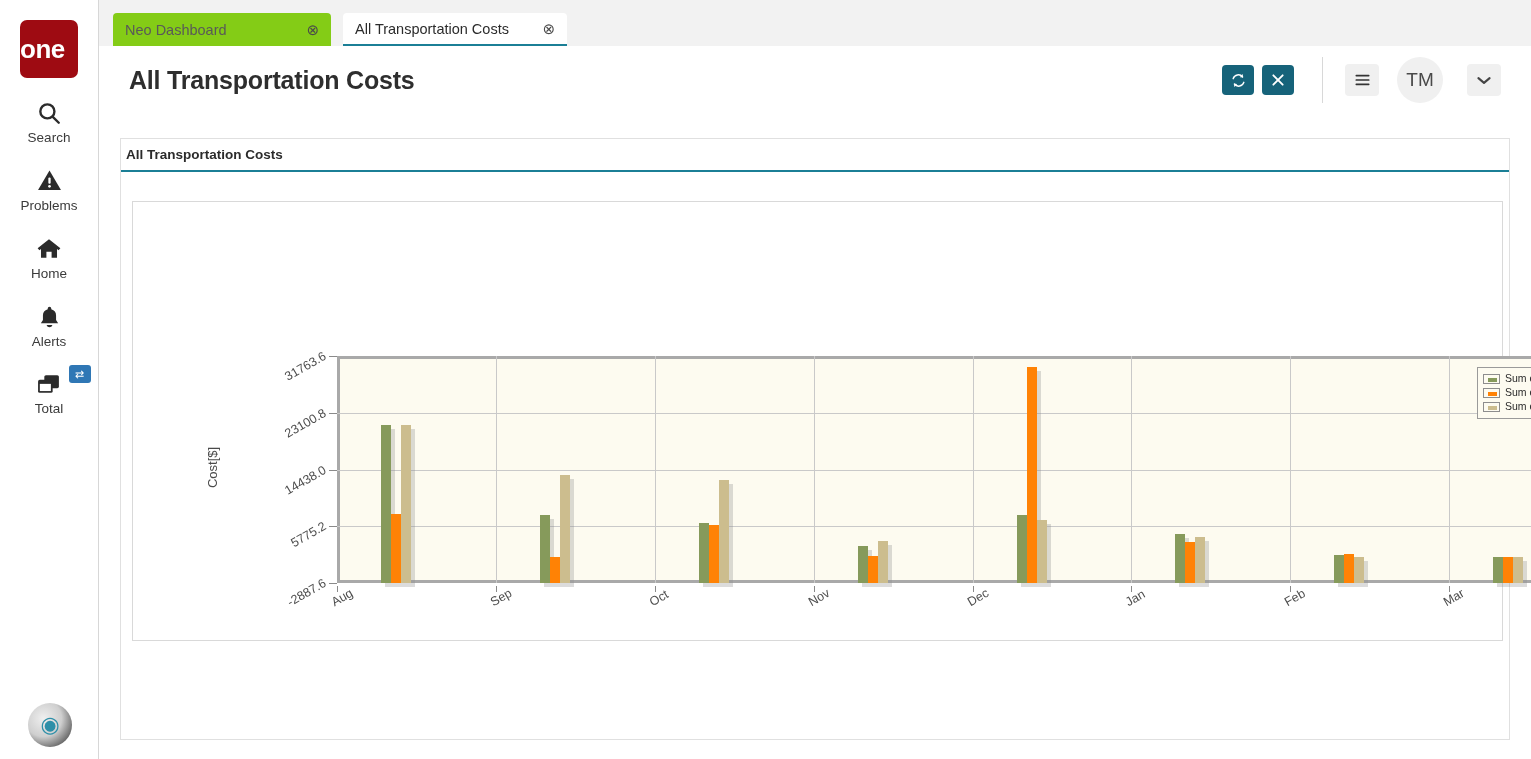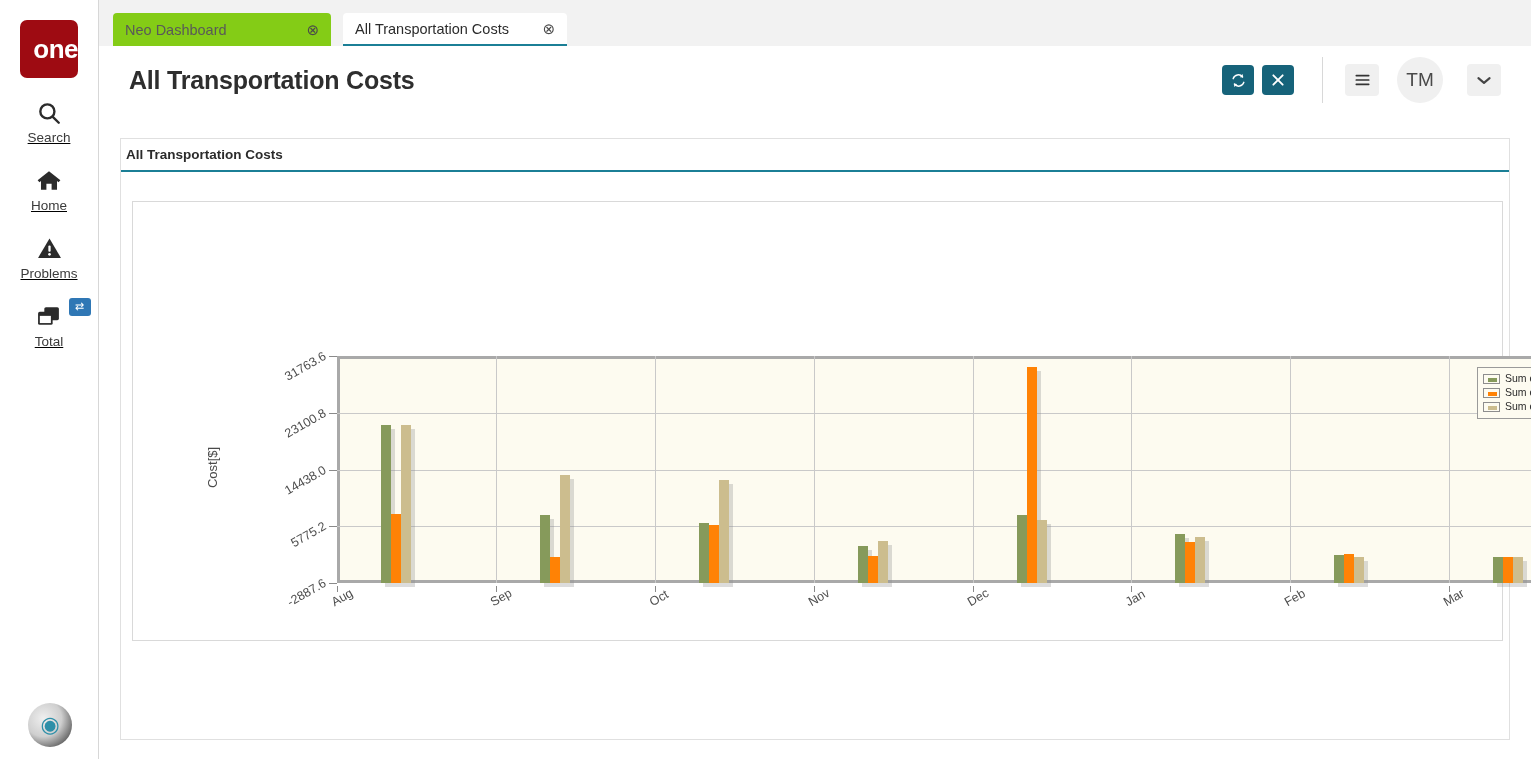--- a/index.html
+++ b/index.html
@@ -13,29 +13,29 @@
   #app { position: relative; width: 1531px; height: 759px; background:#fff; }
 
   
   #sidebar {
     position:absolute; left:0; top:0; width:99px; height:759px;
     background:#ffffff; border-right:1px solid #d7d7d7;
     display:flex; flex-direction:column; align-items:center;
   }
   #brand-logo {
     width:58px; height:58px; margin-top:20px; border-radius:7px;
-    background:#9e0b12; display:flex; align-items:center; justify-content:flex-end;
+    background:#9e0b12; display:flex; align-items:center; justify-content:flex-start;
   }
   #brand-logo .word {
     color:#fff; font-size:26px; font-weight:700; letter-spacing:-0.5px;
     font-family:"Liberation Sans", sans-serif; line-height:1;
   }
   .nav-item {
     width:99px; margin-top:20px; display:flex; flex-direction:column;
-    align-items:center; justify-content:center; cursor:pointer; position:relative;text-decoration:underline;
+    align-items:center; justify-content:center; cursor:pointer; position:relative;
   }
   .nav-item .ic { height:30px; display:flex; align-items:center; justify-content:center; color:#2b2b2b; }
   .nav-item .lbl { font-size:13.5px; color:#3b3b3b; margin-top:3px; line-height:1.1; white-space:nowrap; }
   .switch-badge {
     position:absolute; right:8px; top:-4px; width:22px; height:18px;
     background:#2f77b5; border-radius:3px; color:#fff; font-size:11px;
     display:flex; align-items:center; justify-content:center;
   }
   #bot-avatar {
     position:absolute; left:28px; bottom:12px; width:44px; height:44px;
@@ -139,38 +139,47 @@
         <svg width="26" height="26" viewBox="0 0 24 24" fill="none" stroke="#2b2b2b" stroke-width="2.2">
           <circle cx="10.5" cy="10.5" r="6.5"></circle>
             <line x1="15.5" y1="15.5" x2="21" y2="21" stroke-linecap="round"></line>
         </svg>
       </span>
       <span class="lbl">Search</span>
     </div>
 
     <div class="nav-item">
       <span class="ic">
-        <svg width="28" height="26" viewBox="0 0 24 24" fill="#2b2b2b">
-          <path d="M12 3 L1.5 11.2 L3.2 13.2 L4.6 12.1 L4.6 20 L9.6 20 L9.6 14.6 L14.4 14.6 L14.4 20 L19.4 20 L19.4 12.1 L20.8 13.2 L22.5 11.2 Z"></path>
-        </svg>
-      </span>
-      <span class="lbl">Home</span>
-    </div>
-
-    <div class="nav-item">
-      <span class="ic">
         <svg width="27" height="25" viewBox="0 0 24 24" fill="#2b2b2b">
           <path d="M12 2.5 L23 21 L1 21 Z"></path>
           <rect x="10.9" y="9" width="2.2" height="6.2" fill="#fff" rx="1"></rect>
           <circle cx="12" cy="17.6" r="1.3" fill="#fff"></circle>
         </svg>
       </span>
       <span class="lbl">Problems</span>
     </div>
 
+    <div class="nav-item">
+      <span class="ic">
+        <svg width="28" height="26" viewBox="0 0 24 24" fill="#2b2b2b">
+          <path d="M12 3 L1.5 11.2 L3.2 13.2 L4.6 12.1 L4.6 20 L9.6 20 L9.6 14.6 L14.4 14.6 L14.4 20 L19.4 20 L19.4 12.1 L20.8 13.2 L22.5 11.2 Z"></path>
+        </svg>
+      </span>
+      <span class="lbl">Home</span>
+    </div>
+
+    <div class="nav-item">
+      <span class="ic">
+        <svg width="25" height="26" viewBox="0 0 24 24" fill="#2b2b2b">
+          <path d="M12 2.2 a1.7 1.7 0 0 1 1.7 1.7 v0.6 a6.3 6.3 0 0 1 4.6 6.1 v4.3 l2 3.1 H3.7 l2-3.1 v-4.3 a6.3 6.3 0 0 1 4.6 -6.1 v-0.6 A1.7 1.7 0 0 1 12 2.2 Z"></path>
+          <path d="M9.2 19.6 a2.9 2.9 0 0 0 5.6 0 Z"></path>
+        </svg>
+      </span>
+      <span class="lbl">Alerts</span>
+    </div>
 
 
     <div class="nav-item">
       <span class="ic">
         <svg width="28" height="25" viewBox="0 0 26 24" fill="#2b2b2b">
           <rect x="8.5" y="3" width="14" height="12.5" rx="1.6"></rect>
           <rect x="2.5" y="7.5" width="14" height="12.5" rx="1.6"></rect>
           <rect x="4.2" y="11.4" width="10.6" height="6.9" fill="#fff"></rect>
         </svg>
       </span>

